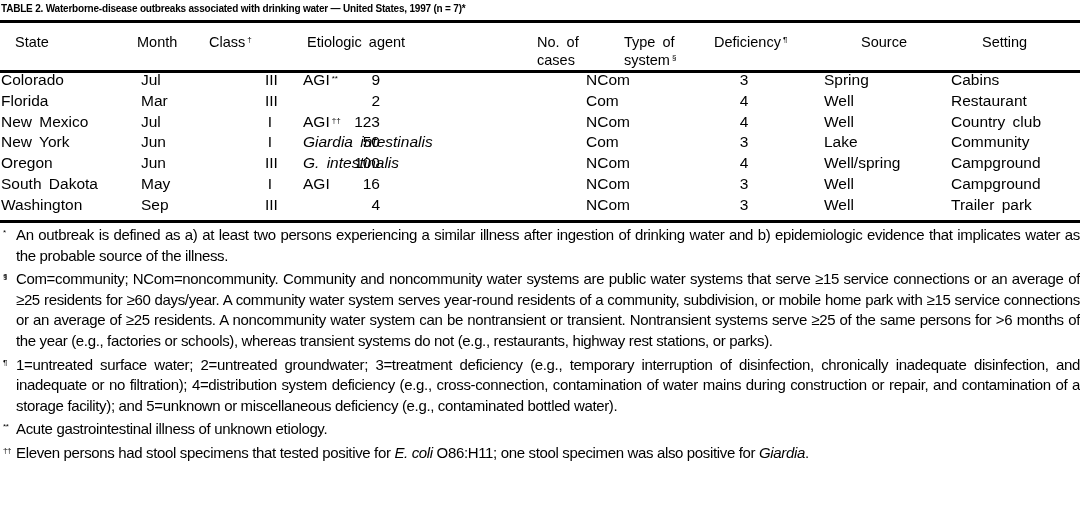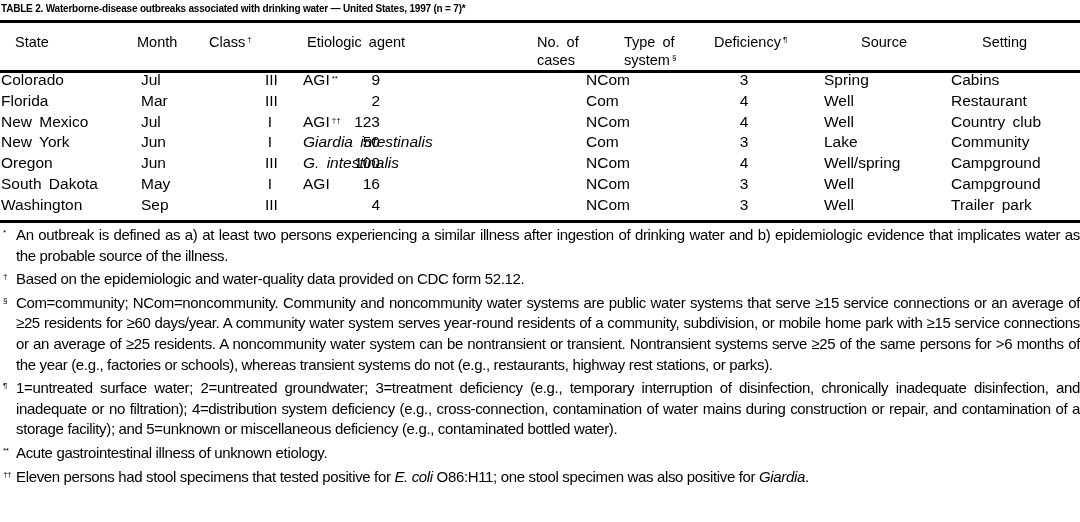--- a/index.html
+++ b/index.html
@@ -235,21 +235,20 @@
 
 <div class="rule-thick" style="top:220px;"></div>
 
 <div class="footnotes">
   <div class="fn">
     <span class="mark">*</span>
     <span>An outbreak is defined as a) at least two persons experiencing a similar illness after ingestion of drinking water and b) epidemiologic evidence that implicates water as the probable source of the illness.</span>
   </div>
   <div class="fn">
     <span class="mark">†</span>
-    <span>Based on the epidemiologic and water-quality data provided on CDC form 52.12.</span>
   </div>
   <div class="fn">
     <span class="mark">§</span>
     <span>Com=community; NCom=noncommunity. Community and noncommunity water systems are public water systems that serve ≥15 service connections or an average of ≥25 residents for ≥60 days/year. A community water system serves year-round residents of a community, subdivision, or mobile home park with ≥15 service connections or an average of ≥25 residents. A noncommunity water system can be nontransient or transient. Nontransient systems serve ≥25 of the same persons for &gt;6 months of the year (e.g., factories or schools), whereas transient systems do not (e.g., restaurants, highway rest stations, or parks).</span>
   </div>
   <div class="fn">
     <span class="mark">¶</span>
     <span>1=untreated surface water; 2=untreated groundwater; 3=treatment deficiency (e.g., temporary interruption of disinfection, chronically inadequate disinfection, and inadequate or no filtration); 4=distribution system deficiency (e.g., cross-connection, contamination of water mains during construction or repair, and contamination of a storage facility); and 5=unknown or miscellaneous deficiency (e.g., contaminated bottled water).</span>
   </div>
   <div class="fn">

